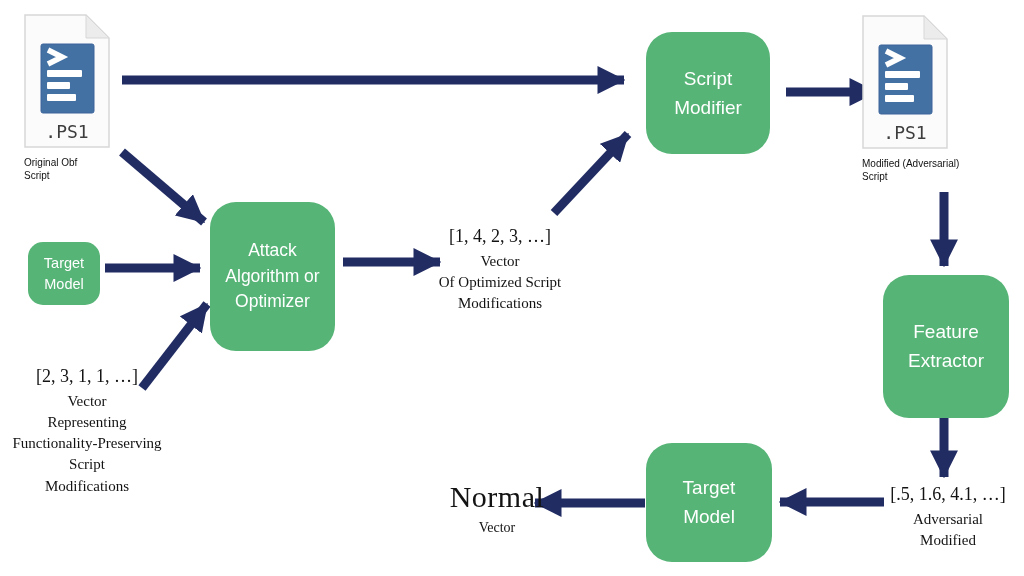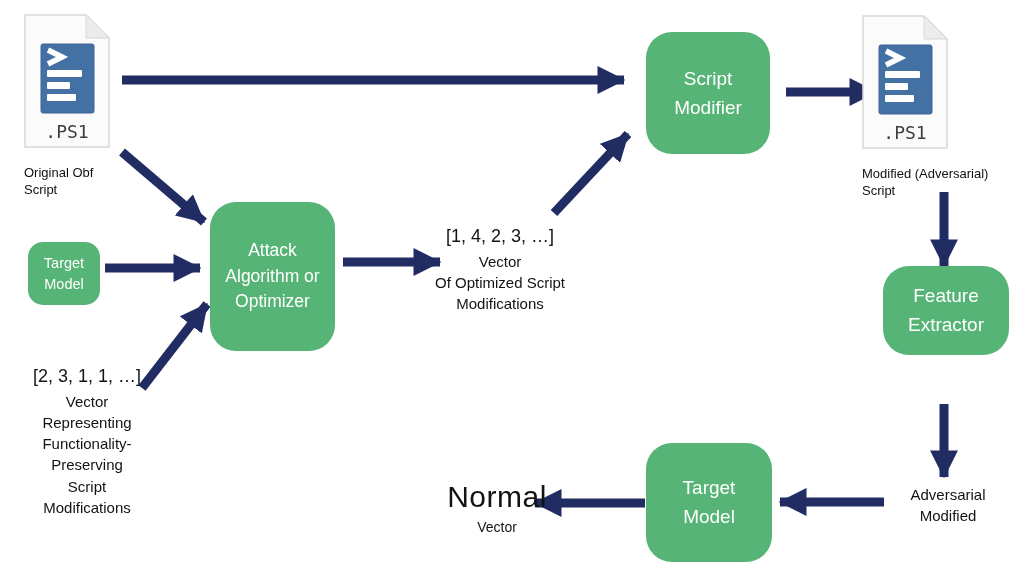--- a/index.html
+++ b/index.html
@@ -14,23 +14,23 @@
   .arrows{position:absolute;left:0;top:0;width:1024px;height:576px;}
   .arrows line{stroke:var(--navy);stroke-width:9;}
   .ahead{fill:var(--navy);}
 
   .gbox{position:absolute;background:var(--green);color:#fff;display:flex;
         align-items:center;justify-content:center;text-align:center;
         border-radius:26px;}
   .gbox span{white-space:pre-line;}
 
   .iconwrap{position:absolute;text-align:left;}
-  .caption{white-space:pre-line;font-size:13px;line-height:1.32;color:#111;margin-top:12px;}
+  .caption{white-space:pre-line;font-size:10px;line-height:1.32;color:#111;margin-top:4px;}
 
-  .anno{position:absolute;text-align:center;color:#131313;}
+  .anno{position:absolute;text-align:center;color:#131313;font-family:Liberation Serif, serif;}
   .anno .val{font-size:18px;line-height:1.2;margin-bottom:3px;}
   .anno .cap{font-size:15px;line-height:1.42;white-space:pre-line;}
 
   .out .val{font-size:30px;letter-spacing:0.5px;}
   .out .cap{font-size:14px;}
 
   .ps1text{font-family:"DejaVu Sans Mono","Liberation Mono",monospace;fill:#3d3d3d;font-size:18px;}
 </style>
 </head>
 <body>
@@ -111,26 +111,27 @@
 
   <div class="anno" style="left:8px;top:366px;width:158px;text-align:center;">
     <div class="val">[2, 3, 1, 1, …]</div>
     <div class="cap">Vector
 Representing
 Functionality-Preserving
 Script
 Modifications</div>
   </div>
 
-  <div class="gbox" style="left:883px;top:266px;width:126px;height:89px;font-size:19px;line-height:1.5;">
+  <div class="gbox" style="left:883px;top:275px;width:126px;height:143px;font-size:19px;line-height:1.5;">
     <span>Feature
 Extractor</span>
   </div>
 
   <div class="anno" style="left:872px;top:484px;width:152px;">
+    <div class="val">[.5, 1.6, 4.1, …]</div>
     <div class="cap">Adversarial
 Modified</div>
   </div>
 
   <div class="gbox" style="left:646px;top:443px;width:126px;height:119px;font-size:19px;line-height:1.5;">
     <span>Target
 Model</span>
   </div>
 
   <div class="anno out" style="left:436px;top:479px;width:122px;">

